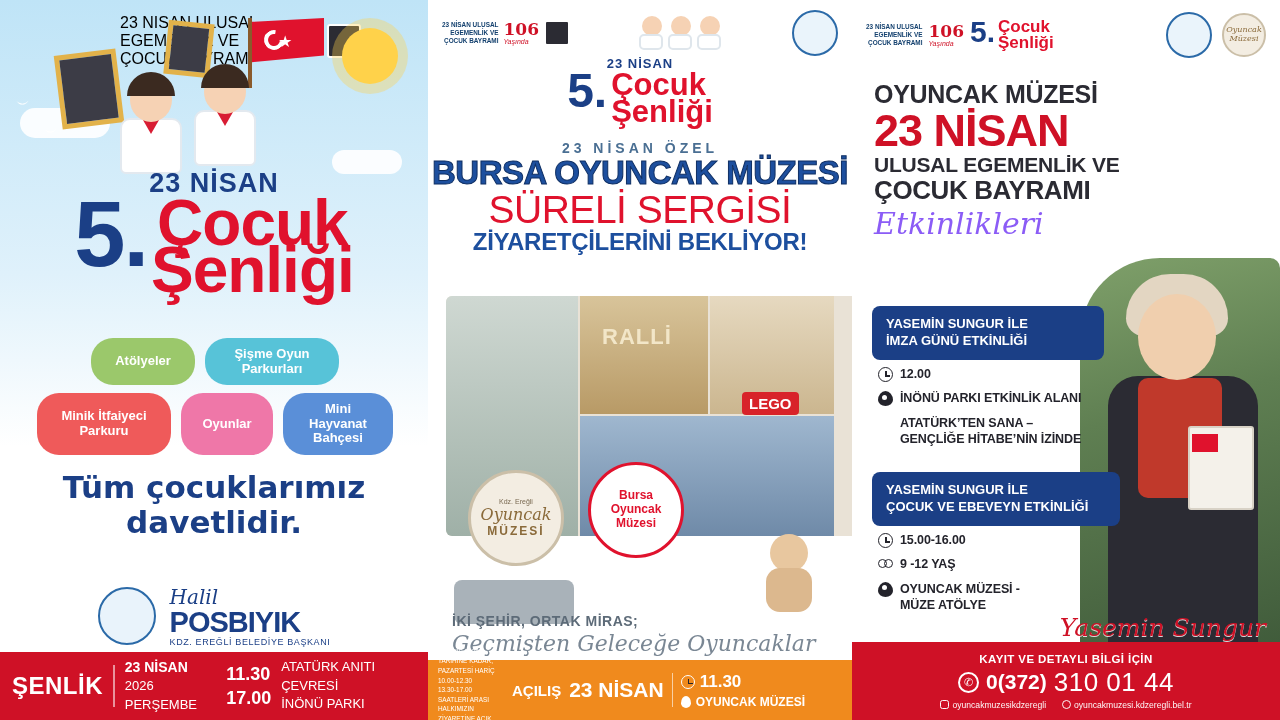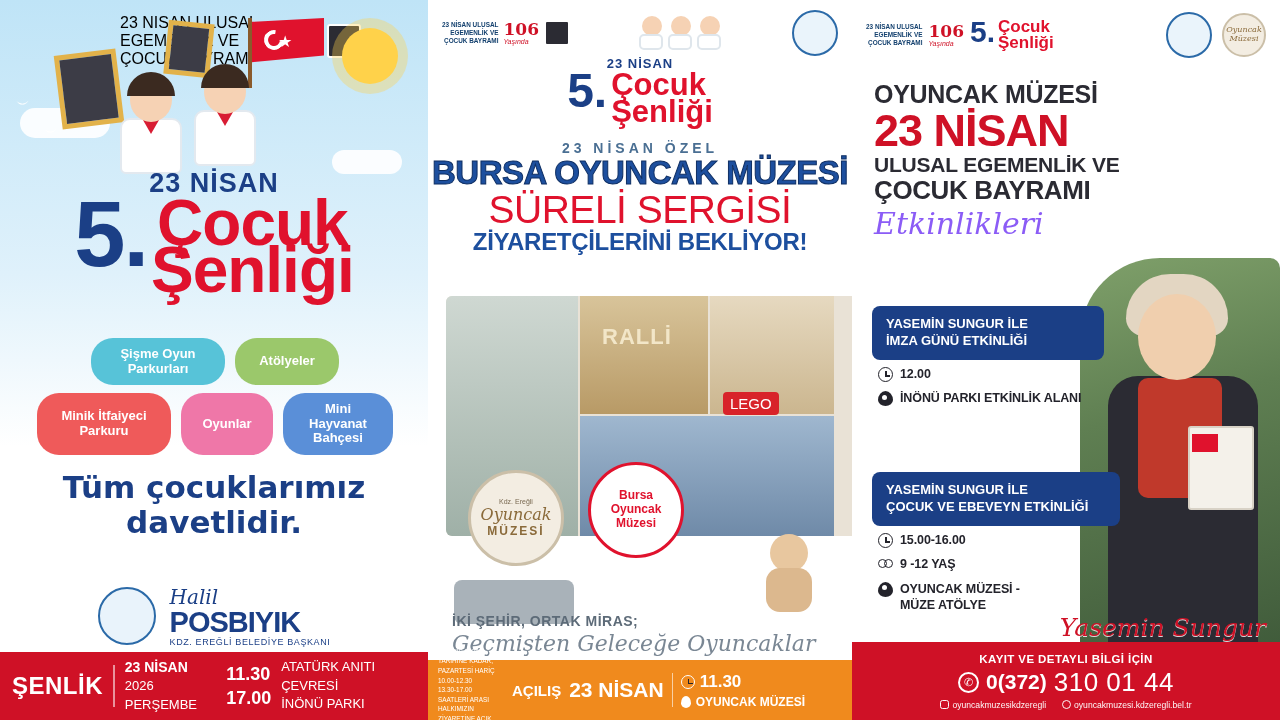--- a/index.html
+++ b/index.html
@@ -168,21 +168,21 @@
   .p2-photo {
     position: absolute; top: 296px; left: 18px; width: 446px; height: 240px;
     background: #e9e2d6; border-radius: 6px; overflow: hidden;
   }
   .ph-cell { position: absolute; }
   .ph-a { left: 0; top: 0; width: 132px; height: 240px; background: linear-gradient(#cfd8d2,#9fb0a7); }
   .ph-b { left: 134px; top: 0; width: 128px; height: 118px; background: linear-gradient(#d8c49a,#b89a66); }
   .ph-c { left: 264px; top: 0; width: 124px; height: 118px; background: linear-gradient(#e6d9c0,#cbb68f); }
   .ph-d { left: 134px; top: 120px; width: 254px; height: 120px; background: linear-gradient(#9fb7cf,#6f8aa8); }
   .ralli { position: absolute; left: 156px; top: 28px; font-size: 22px; font-weight: bold; color: #f2e6c8; letter-spacing: 1px; }
-  .lego { position: absolute; left: 277px; top: 96px; background: #d8232a; color: #fff; font-weight: normal; font-size: 15px; padding: 3px 7px; border-radius: 4px; }
+  .lego { position: absolute; left: 296px; top: 96px; background: #d8232a; color: #fff; font-weight: bold; font-size: 15px; padding: 3px 7px; border-radius: 4px; }
 
   .badge-round {
     position: absolute; width: 96px; height: 96px; border-radius: 50%;
     display: flex; flex-direction: column; align-items: center; justify-content: center; text-align: center;
   }
   .badge-oyuncak { left: 40px; top: 470px; background: #f3ede2; border: 3px solid #cbbfa8; }
   .badge-oyuncak .t1 { font-size: 7px; color: #7a6a52; }
   .badge-oyuncak .t2 { font-family: "DejaVu Serif", serif; font-style: italic; font-size: 16px; color: #8a6a3a; }
   .badge-oyuncak .t3 { font-size: 12px; font-weight: bold; color: #8a6a3a; letter-spacing: 2px; }
   .badge-bursa { left: 160px; top: 462px; background: #fff; border: 3px solid #e0122d; }
@@ -342,23 +342,23 @@
       <div class="p1-5cocuk">
         <div class="p1-5">5.</div>
         <div>
           <div class="p1-cocuk">Çocuk</div>
           <div class="p1-senligi">Şenliği</div>
         </div>
       </div>
     </div>
 
     <div class="pill-wrap">
+      <div class="pill green" style="width: 104px; white-space: pre-line;">Atölyeler</div>
       <div class="pill cyan" style="width: 134px; white-space: pre-line;">Şişme Oyun
 Parkurları</div>
-      <div class="pill green" style="width: 104px; white-space: pre-line;">Atölyeler</div>
       <div class="pill red" style="width: 134px; white-space: pre-line;">Minik İtfaiyeci
 Parkuru</div>
       <div class="pill pink" style="width: 92px; white-space: pre-line;">Oyunlar</div>
       <div class="pill blue" style="width: 110px; min-height: 56px; white-space: pre-line;">Mini
 Hayvanat
 Bahçesi</div>
     </div>
 
     <div class="p1-slogan">
       <div>Tüm çocuklarımız</div>
@@ -548,20 +548,25 @@
 İMZA GÜNÜ ETKİNLİĞİ</div>
     <div class="evt-lines evt1-lines">
       <div class="evt-row">
         <span class="evt-ico ico-circle"></span>
         <span class="evt-txt">12.00</span>
       </div>
       <div class="evt-row">
         <span class="evt-ico ico-pin"></span>
         <span class="evt-txt">İNÖNÜ PARKI ETKİNLİK ALANI</span>
       </div>
+      <div class="evt-row">
+        <span class="evt-ico"></span>
+        <span class="evt-txt" style="white-space:pre-line">ATATÜRK’TEN SANA –
+GENÇLİĞE HİTABE’NİN İZİNDE</span>
+      </div>
     </div>
 
     <div class="evt-head evt2-head" style="width: 248px; white-space: pre-line;">YASEMİN SUNGUR İLE
 ÇOCUK VE EBEVEYN ETKİNLİĞİ</div>
     <div class="evt-lines evt2-lines">
       <div class="evt-row">
         <span class="evt-ico ico-circle"></span>
         <span class="evt-txt">15.00-16.00</span>
       </div>
       <div class="evt-row">

